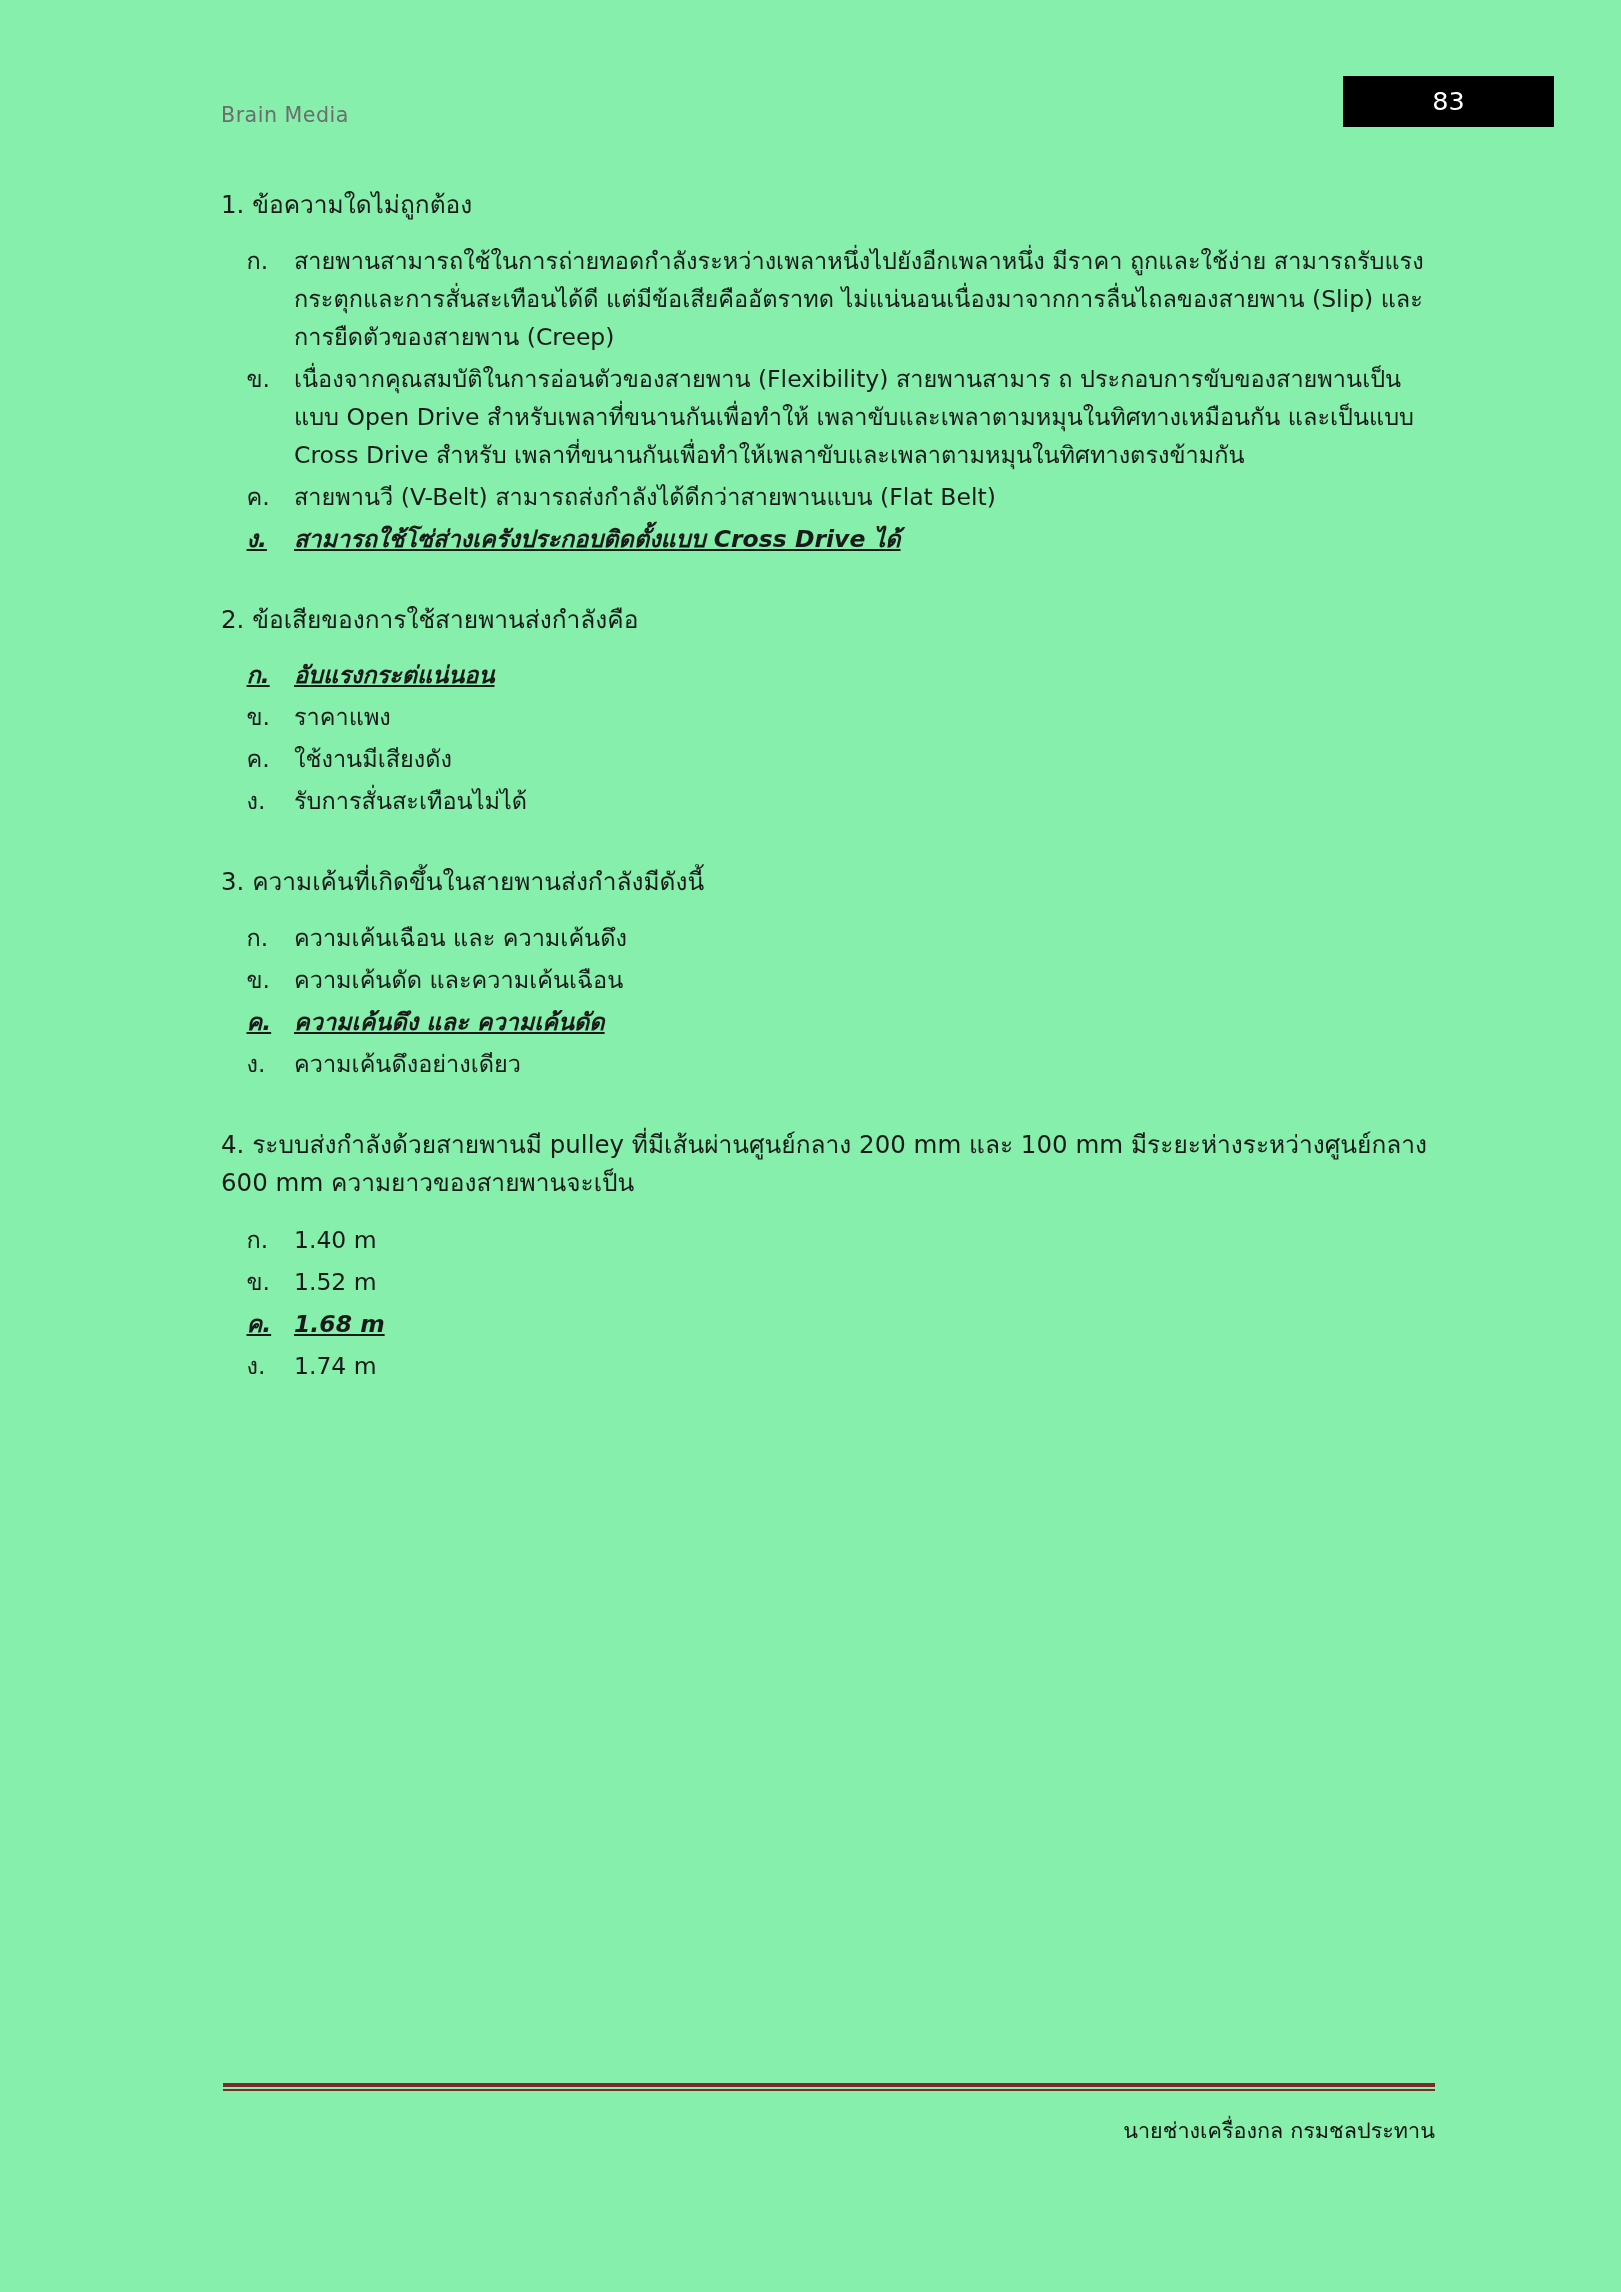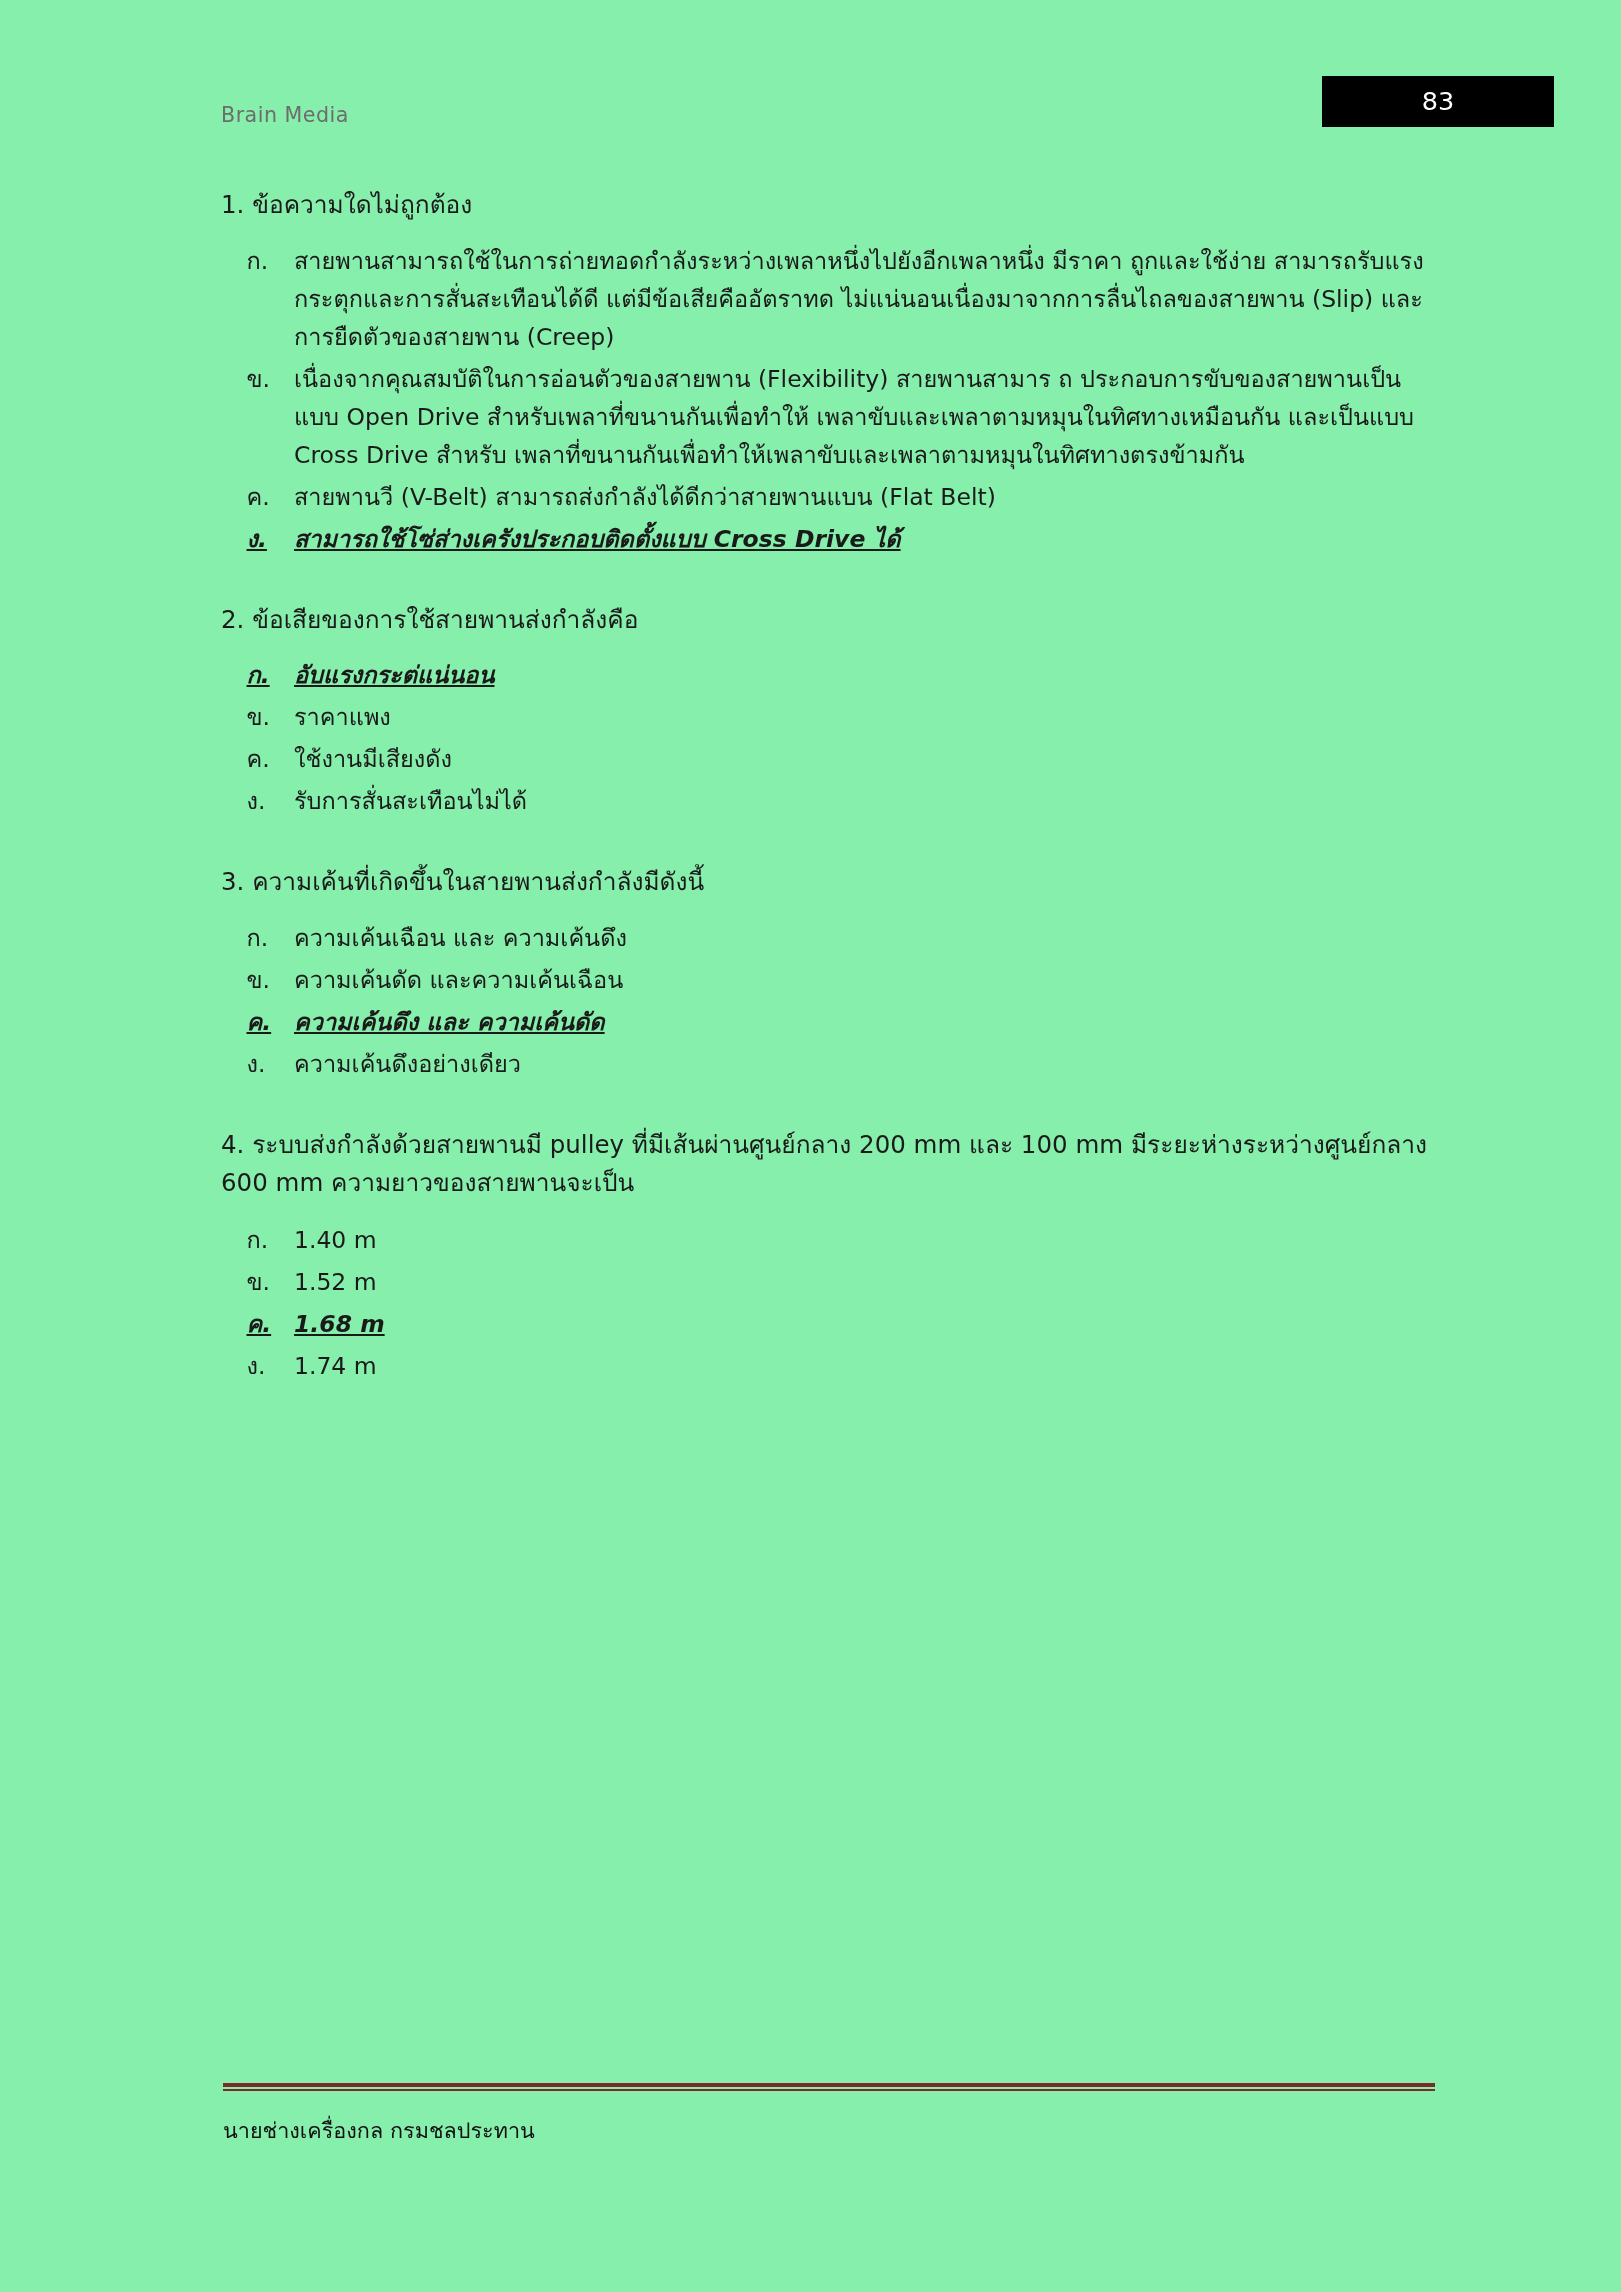--- a/index.html
+++ b/index.html
@@ -35,21 +35,21 @@
     top: 27.4px;
     font-size: 20.6px;
     color: #6d6d6d;
     letter-spacing: 0.5px;
     font-family: "DejaVu Sans", "Liberation Sans", sans-serif;
   }
   .page-number-box {
     position: absolute;
     right: 67px;
     top: 0px;
-    width: 232px;
+    width: 211px;
     height: 51px;
     background: #000000;
   }
   .page-number {
     color: #ffffff;
     font-size: 25.5px;
     text-align: center;
     line-height: 51px;
     font-family: "DejaVu Sans", "Liberation Sans", sans-serif;
   }
@@ -118,20 +118,21 @@
     height: 3.9px;
     background: #7b2b2b;
     margin-bottom: 2.9px;
   }
   .footer-rule-bottom {
     height: 2px;
     background: #7b2b2b;
   }
   .footer-text {
     margin-top: 21.6px;
+    text-align: right;
     font-size: 21.6px;
     font-family: "DejaVu Serif", "Liberation Serif", serif;
     color: #111111;
   }
 </style>
 </head>
 <body>
 
 <div class="page">
 

